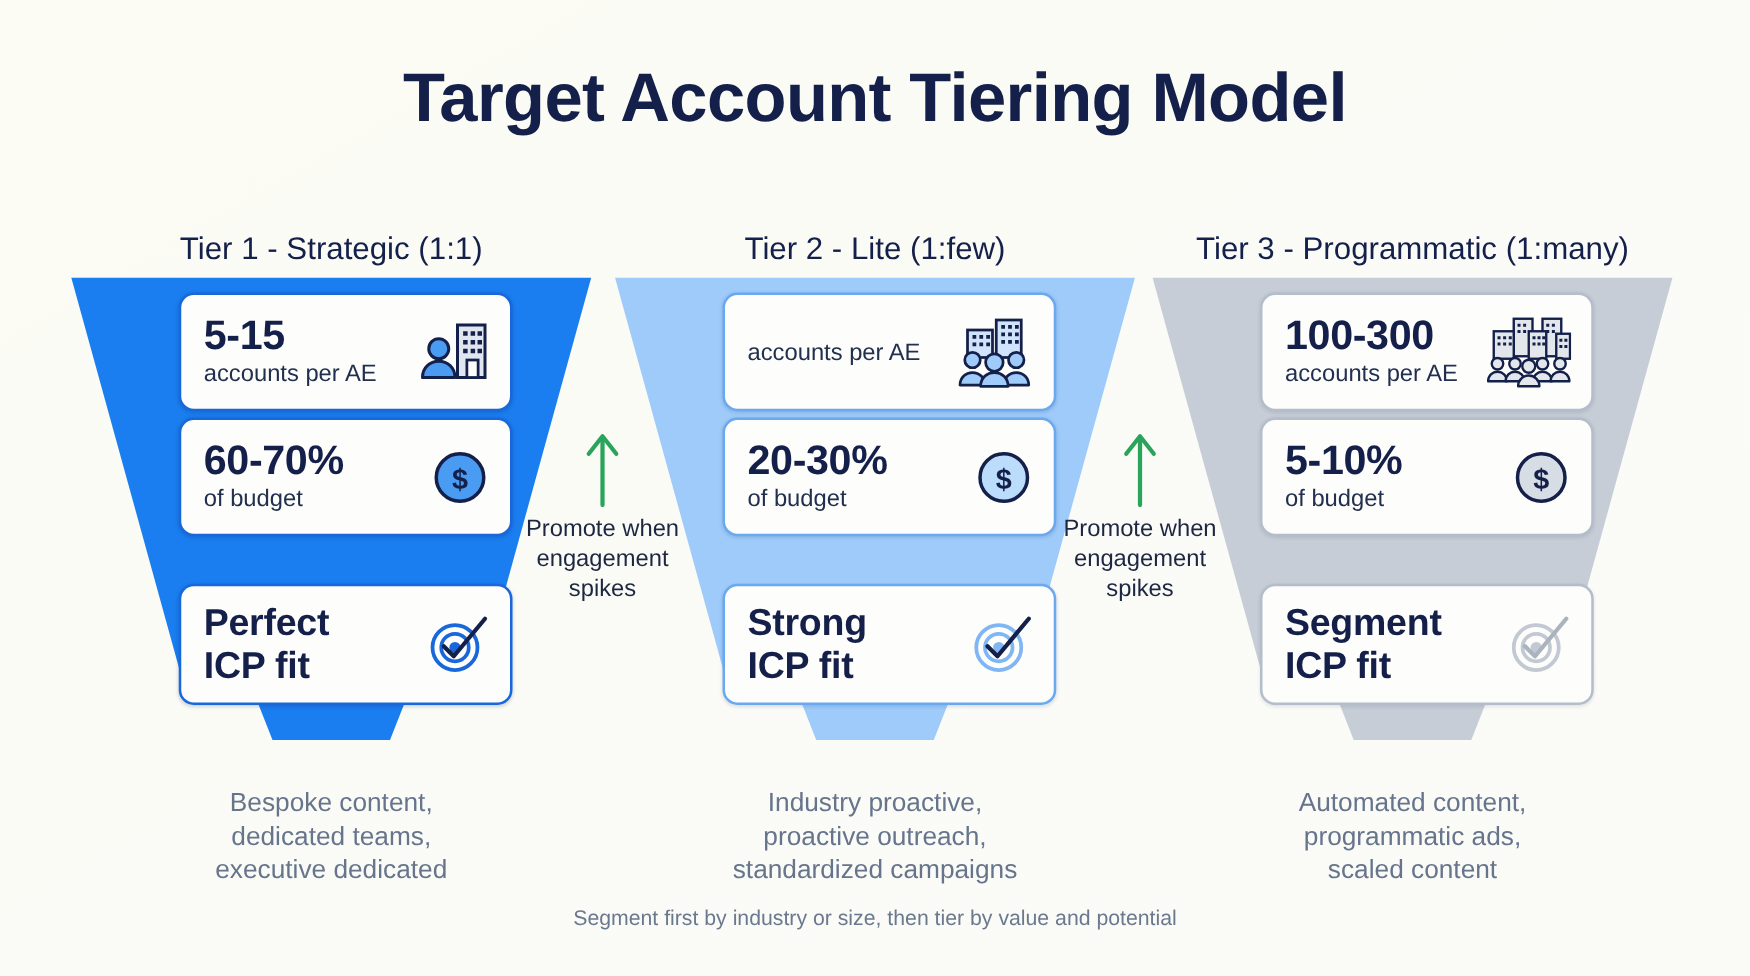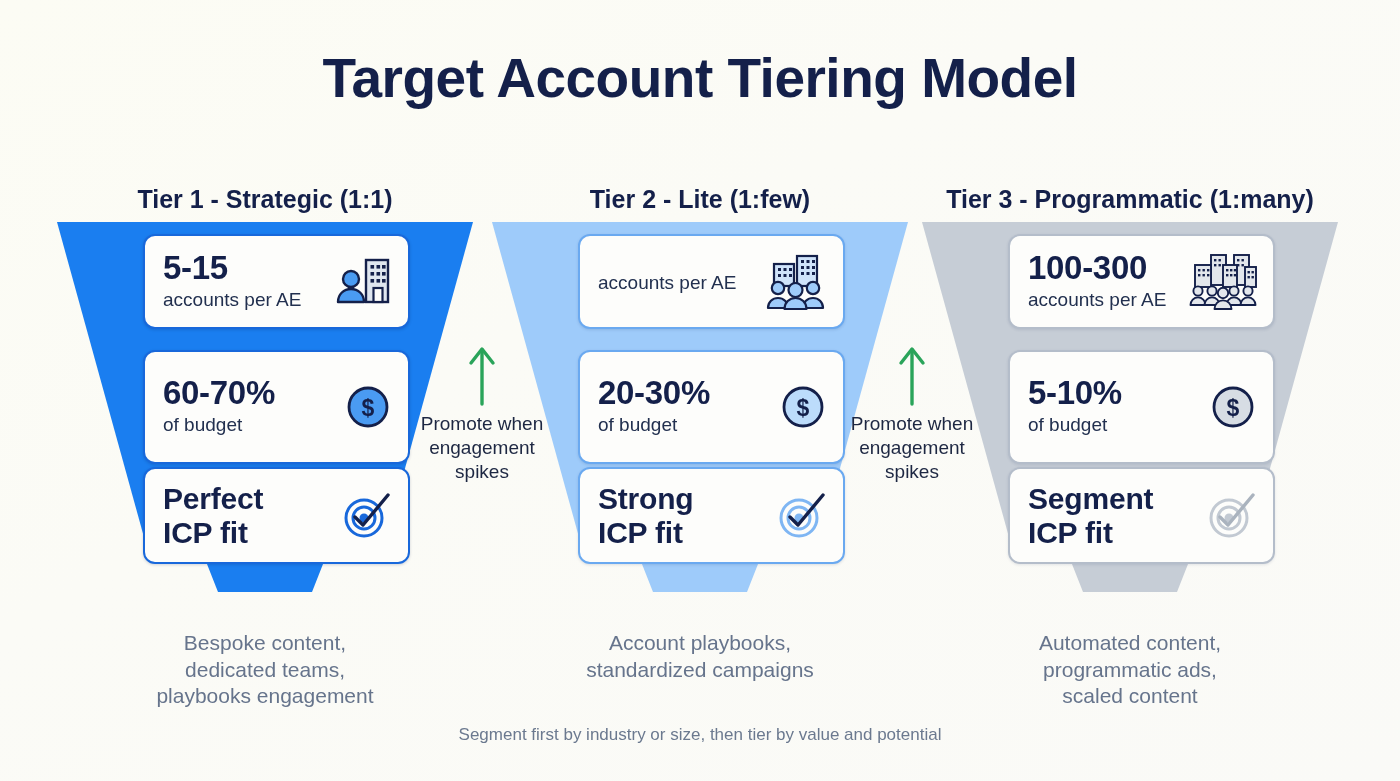--- a/index.html
+++ b/index.html
@@ -24,21 +24,21 @@
   }
 
   
   .col { position: absolute; top: 185px; width: 430px; }
   .col-1 { left: 50px; }
   .col-2 { left: 485px; }
   .col-3 { left: 915px; }
 
   .col-head {
     text-align: center;
-    font-size: 25px; font-weight: bold;
+    font-size: 25px; font-weight: normal;
     color: #14204a;
     height: 36px;
     white-space: nowrap;
   }
 
   
   .funnel-wrap {
     position: absolute; top: 37px; left: 0;
     width: 430px; height: 410px;
   }
@@ -50,21 +50,21 @@
     width: 430px; height: 410px;
   }
   .card {
     position: absolute; left: 93px; width: 267px;
     background: #fdfdfb;
     border-radius: 12px;
     display: flex; align-items: center; justify-content: space-between;
     padding: 0 16px 0 18px;
   }
   .card-a { top: 12px;  height: 95px; }
-  .card-b { top: 128px; height: 114px; }
+  .card-b { top: 112px; height: 95px; }
   .card-c { top: 245px; height: 97px; }
 
   .c1 .card { border: 2.5px solid #1868db; box-shadow: 0 1px 3px rgba(10,30,80,.18); }
   .c2 .card { border: 2.5px solid #6aa9f0; box-shadow: 0 1px 3px rgba(10,30,80,.13); }
   .c3 .card { border: 2.5px solid #b4bdca; box-shadow: 0 1px 3px rgba(10,30,80,.10); }
 
   .card-text { display: flex; flex-direction: column; justify-content: flex-end; }
   .big   { font-size: 33px; font-weight: bold; color: #14204a; line-height: 1.04; letter-spacing: -0.3px; }
   .small { font-size: 19px; color: #22304f; line-height: 1.3; margin-top: 3px; }
   .two-line { font-size: 30px; font-weight: bold; color: #14204a; line-height: 1.12; letter-spacing: -0.2px; }
@@ -167,21 +167,21 @@
             <circle cx="24" cy="28" r="4.5" fill="#1868db"></circle>
             <path d="M15 27l8 8L48 5" fill="none" stroke="#14204a" stroke-width="3.4" stroke-linecap="round" stroke-linejoin="round"></path>
           </svg>
         </div>
       </div>
     </div>
 
     <div class="col-foot">
       <div>Bespoke content,</div>
       <div>dedicated teams,</div>
-      <div>playbooks engagement</div>
+      <div>executive dedicated</div>
     </div>
   </div>
 
   <div class="col col-2 c2">
     <div class="col-head">Tier 2 - Lite (1:few)</div>
 
     <div class="funnel-wrap">
       <svg class="funnel-svg" viewBox="0 0 430 410" xmlns="http://www.w3.org/2000/svg">
         <polygon points="7,0 423,0 330,337 100,337" fill="#9ecbfa"></polygon>
         <polygon points="155,337 275,337 262,370 168,370" fill="#9ecbfa"></polygon>
@@ -249,21 +249,22 @@
             <circle cx="24" cy="28" r="18" fill="none" stroke="#7fb6f3" stroke-width="3"></circle>
             <circle cx="24" cy="28" r="11" fill="none" stroke="#7fb6f3" stroke-width="3"></circle>
             <circle cx="24" cy="28" r="4.5" fill="#7fb6f3"></circle>
             <path d="M15 27l8 8L48 5" fill="none" stroke="#14204a" stroke-width="3.4" stroke-linecap="round" stroke-linejoin="round"></path>
           </svg>
         </div>
       </div>
     </div>
 
     <div class="col-foot">
-      <div>Account playbooks,</div>
+      <div>Industry proactive,</div>
+      <div>proactive outreach,</div>
       <div>standardized campaigns</div>
     </div>
   </div>
 
   <div class="col col-3 c3">
     <div class="col-head">Tier 3 - Programmatic (1:many)</div>
 
     <div class="funnel-wrap">
       <svg class="funnel-svg" viewBox="0 0 430 410" xmlns="http://www.w3.org/2000/svg">
         <polygon points="7,0 423,0 330,337 100,337" fill="#c6cdd6"></polygon>

